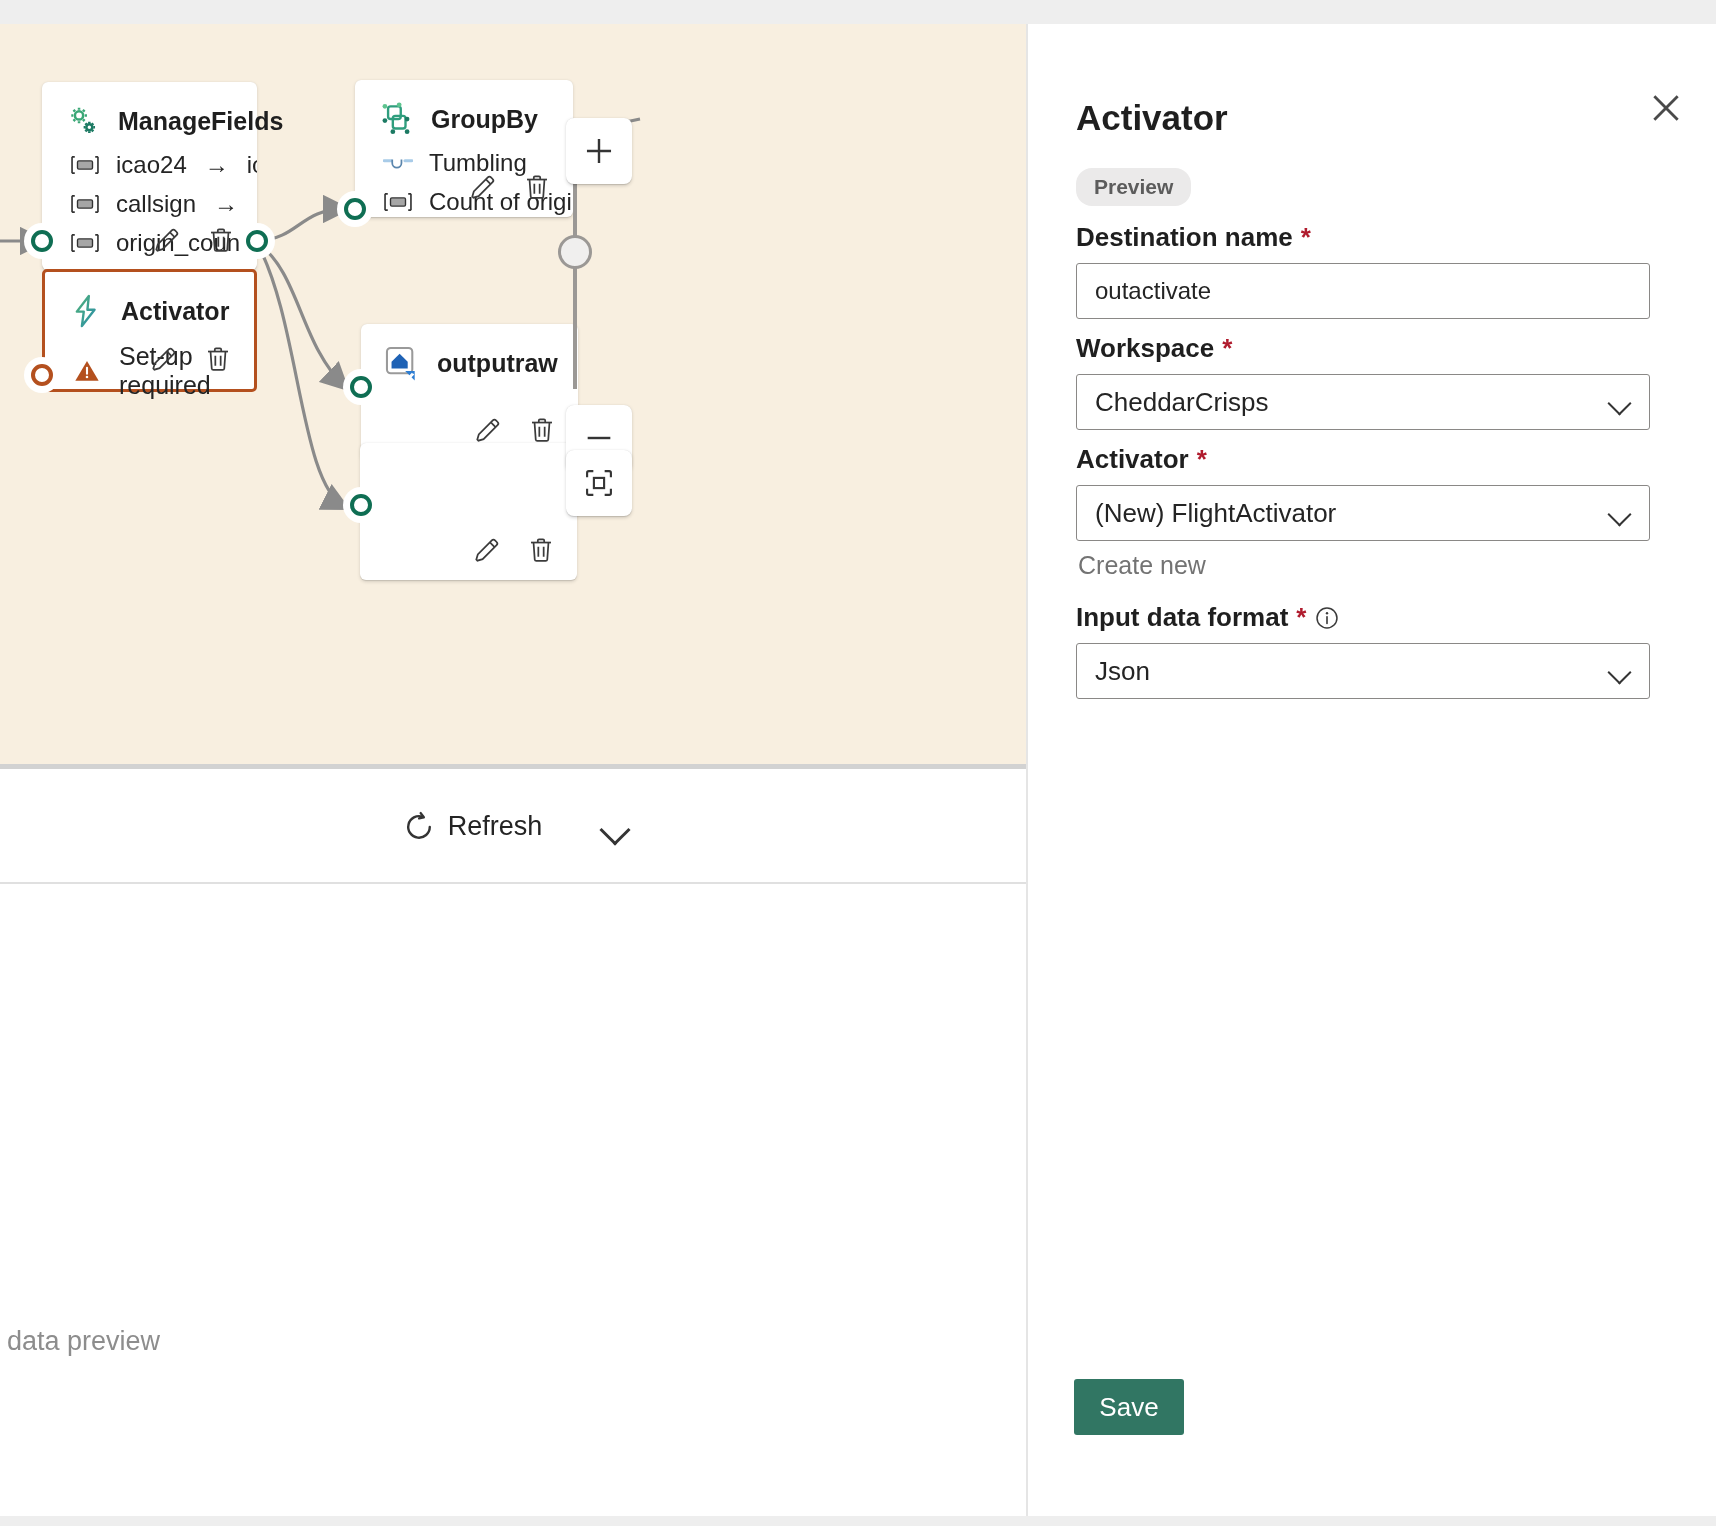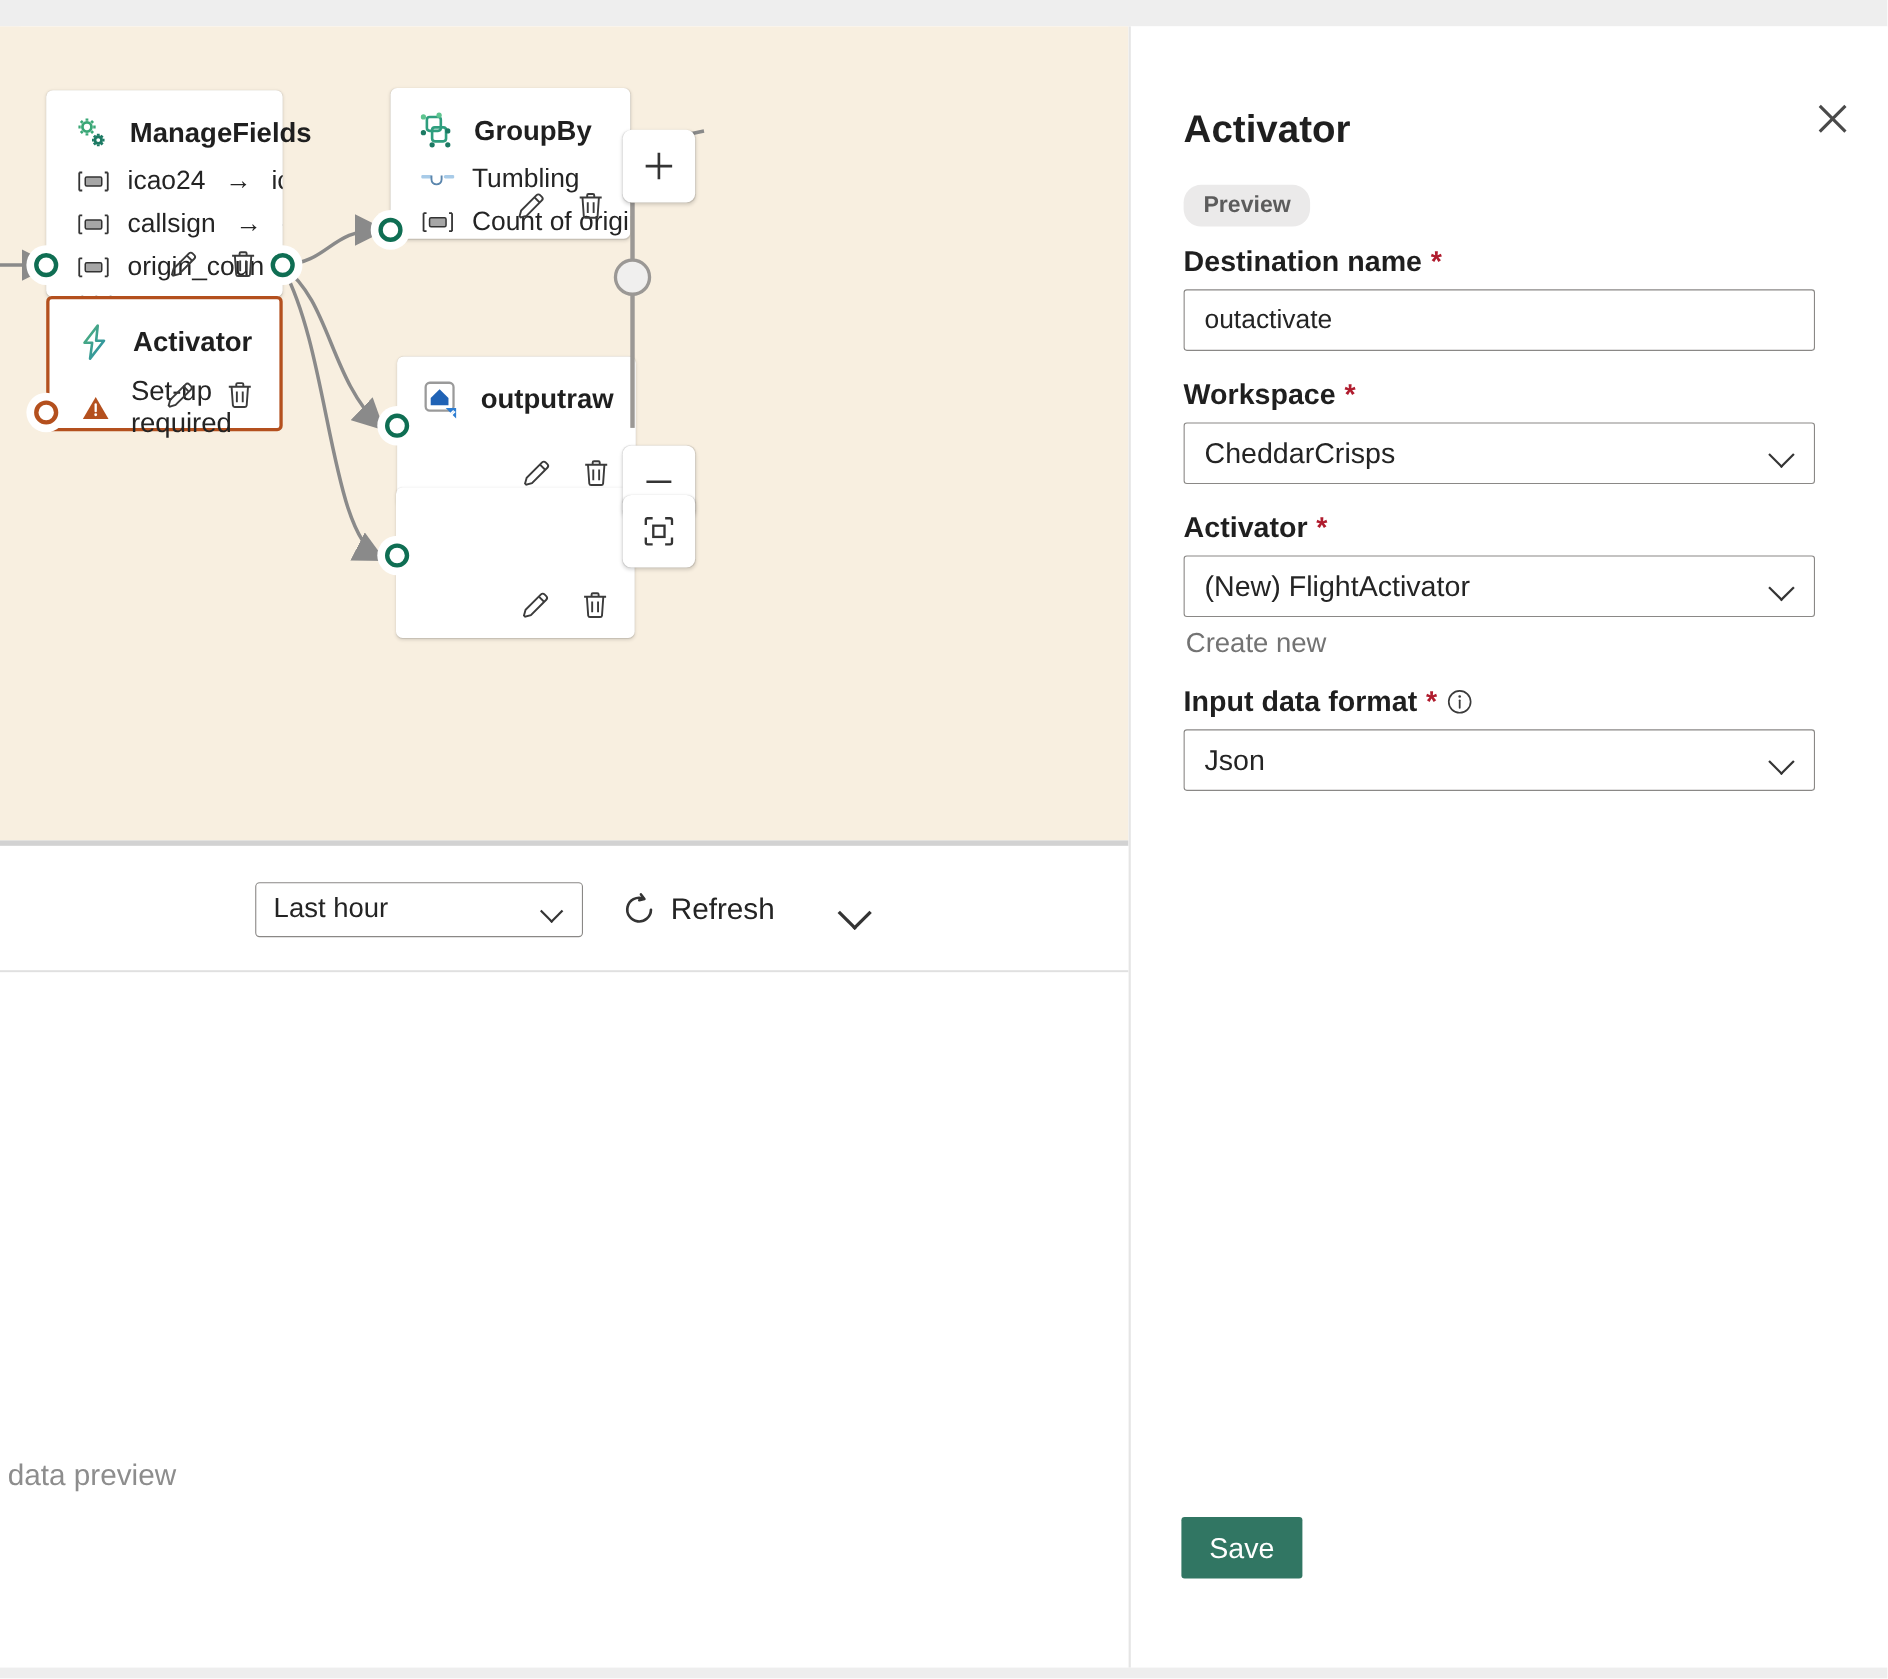--- a/index.html
+++ b/index.html
@@ -214,21 +214,21 @@
     font-size: 35px; font-weight: bold; color: #1f1f1f;
   }
   .badge {
     position: absolute; left: 48px; top: 144px;
     background: #ebeaea; color: #5c5c5c;
     border-radius: 16px;
     padding: 7px 18px;
     font-size: 21px; font-weight: bold;
   }
   .form { position: absolute; left: 48px; top: 198px; width: 574px; }
-  .field { margin-bottom: 10px; }
+  .field { }
   .field-label {
     font-size: 26px; font-weight: bold; color: #1f1f1f;
     margin-bottom: 10px;
     display: flex; align-items: center; gap: 8px;
   }
   .req { color: #b01c2e; font-size: 26px; font-weight: bold; }
   .info-ico { width: 26px; height: 26px; display: inline-block; }
   .input-box {
     width: 574px; height: 56px;
     border: 1px solid #8a8886;
@@ -526,24 +526,20 @@
             <path d="M8 20.4 H4.8 C4.1 20.4 3.6 19.9 3.6 19.2 V16"></path>
             <rect x="8.4" y="8.4" width="7.2" height="7.2"></rect>
           </g>
         </svg>
       </div>
     </div>
 
     <div class="canvas-divider"></div>
 
     <div class="toolbar-row">
-      <div class="time-select">
-        <span class="lbl">Last hour</span>
-        <span class="chev"></span>
-      </div>
       <div class="refresh-btn">
         <svg style="width:34px;height:34px" viewBox="0 0 24 24">
           <path d="M19.6 12 A7.6 7.6 0 1 1 14.6 4.8" fill="none" stroke="#343434" stroke-width="1.7" stroke-linecap="round"></path>
           <path d="M13.2 2.2 L15.4 5.1 L12.1 5.9" fill="none" stroke="#343434" stroke-width="1.7" stroke-linecap="round" stroke-linejoin="round"></path>
         </svg>
         <span>Refresh</span>
       </div>
       <div class="refresh-caret"></div>
     </div>
     <div class="toolbar-bottom-border"></div>

